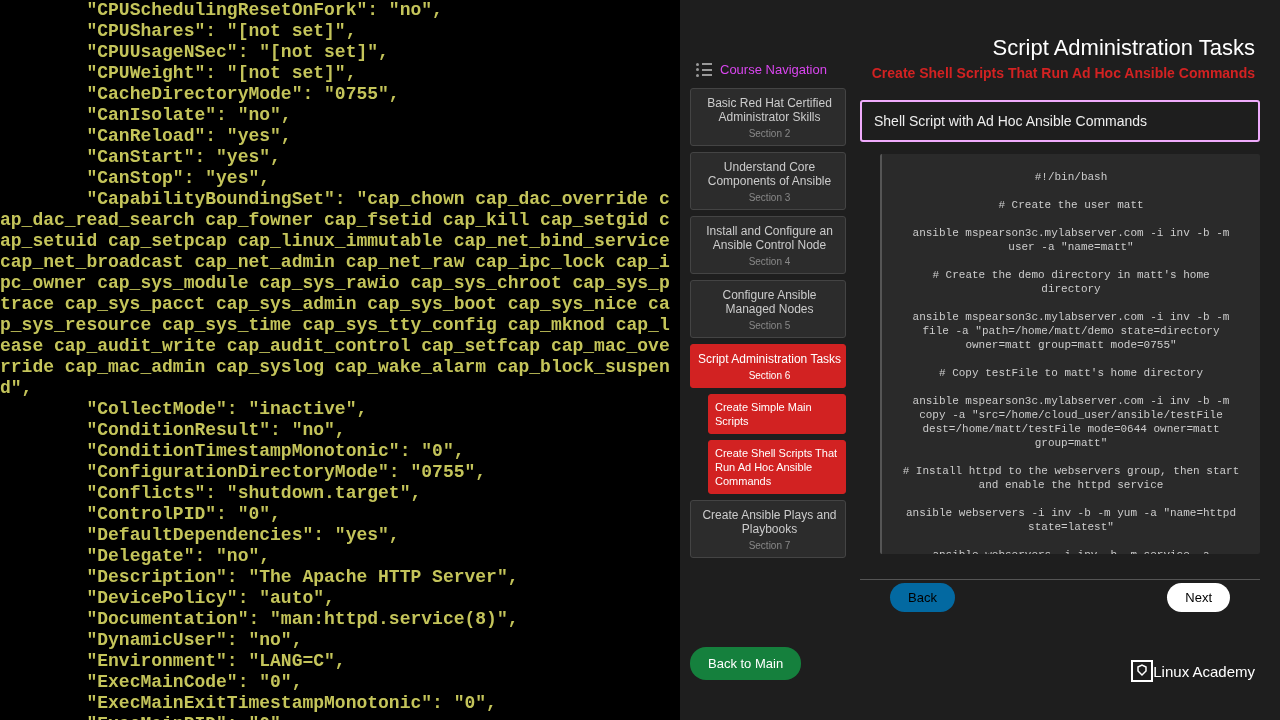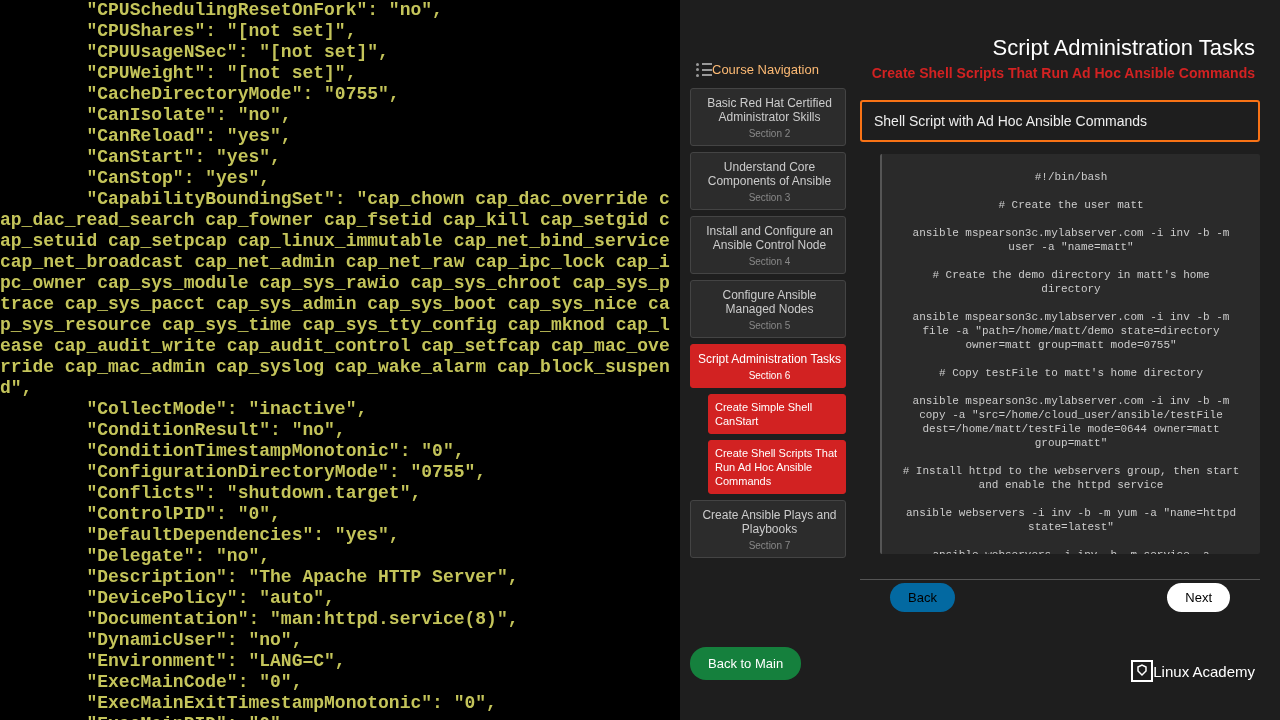--- a/index.html
+++ b/index.html
@@ -47,21 +47,22 @@
     color: #d22222;
     font-size: 14px;
     font-weight: bold;
   }
   .nav-header {
     position: absolute;
     top: 62px;
     left: 16px;
     display: flex;
     align-items: center;
-    color: #fdba74;
+    gap: 8px;
+    color: #d946ef;
     font-size: 13px;
   }
   .nav-icon {
     width: 16px;
     height: 14px;
     display: inline-flex;
     flex-direction: column;
     justify-content: space-between;
   }
   .nav-icon-line {
@@ -117,21 +118,21 @@
     background: #d22222;
   }
   .main-card {
     position: absolute;
     top: 100px;
     left: 180px;
     right: 20px;
     bottom: 100px;
   }
   .prompt-box {
-    border: 2px solid #f97316;
+    border: 2px solid #f0abfc;
     border-radius: 3px;
     padding: 11px 12px;
     color: #eee;
     font-size: 14px;
     margin-bottom: 12px;
   }
   .code-box {
     background: #2a2a2a;
     border-left: 2px solid #555;
     border-radius: 2px;
@@ -281,21 +282,21 @@
     <div class="nav-item">
       <div>Configure Ansible Managed Nodes</div>
       <div class="nav-item-section">Section 5</div>
     </div>
     <div class="nav-item active">
       <div>Script Administration Tasks</div>
       <div class="nav-item-section">Section 6</div>
     </div>
     <div class="nav-sub">
       <div class="nav-item active">
-        <div>Create Simple Shell CanStart</div>
+        <div>Create Simple Main Scripts</div>
       </div>
       <div class="nav-item active">
         <div>Create Shell Scripts That Run Ad Hoc Ansible Commands</div>
       </div>
     </div>
     <div class="nav-item">
       <div>Create Ansible Plays and Playbooks</div>
       <div class="nav-item-section">Section 7</div>
     </div>
   </div>

